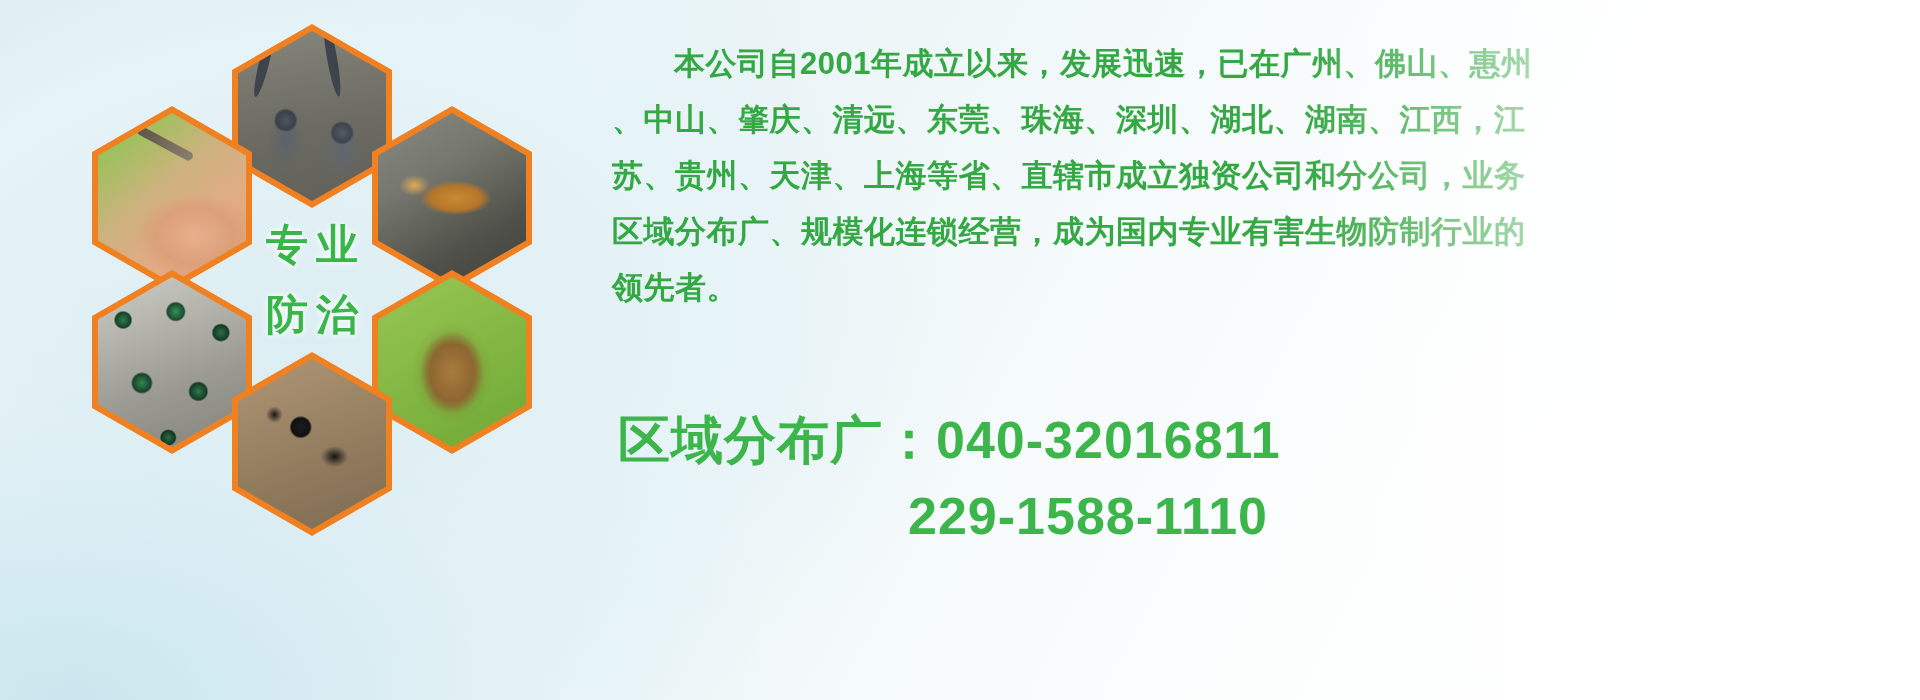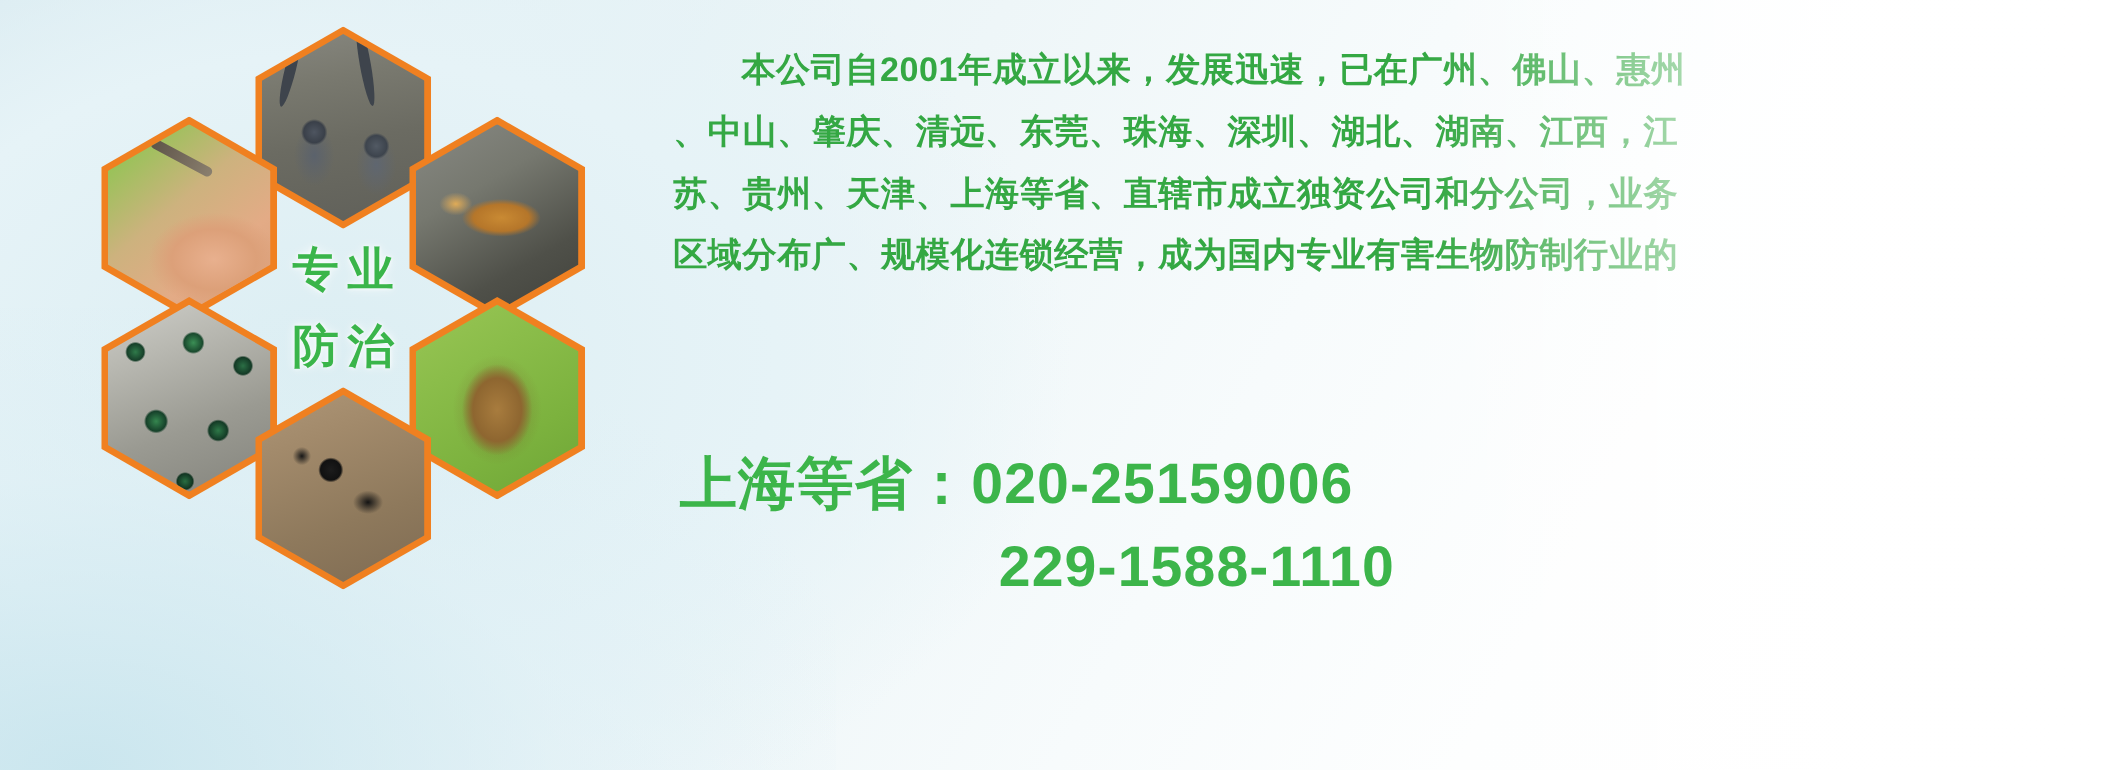--- a/index.html
+++ b/index.html
@@ -247,22 +247,23 @@
       <div class="ctext">专业</div>
       <div class="ctext">防治</div>
     </div>
   </div>
 
   <div class="copy">
     <p class="first">本公司自2001年成立以来，发展迅速，已在广州、佛山、惠州</p>
     <p>、中山、肇庆、清远、东莞、珠海、深圳、湖北、湖南、江西，江</p>
     <p>苏、贵州、天津、上海等省、直辖市成立独资公司和分公司，业务</p>
     <p>区域分布广、规模化连锁经营，成为国内专业有害生物防制行业的</p>
+    <p>领先者。</p>
   </div>
 
   <div class="contact">
     <div class="line">
-      <span>上海等省：</span><span>020-25159006</span>
+      <span>区域分布广：</span><span>040-32016811</span>
     </div>
     <div class="line line2">229-1588-1110</div>
   </div>
 
 </div>
 
 </body></html>

